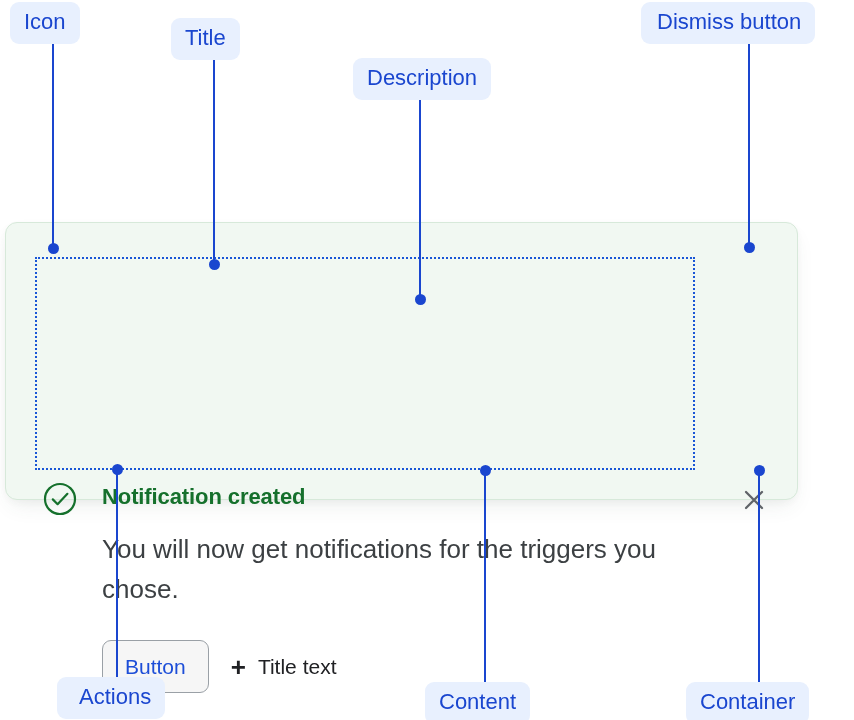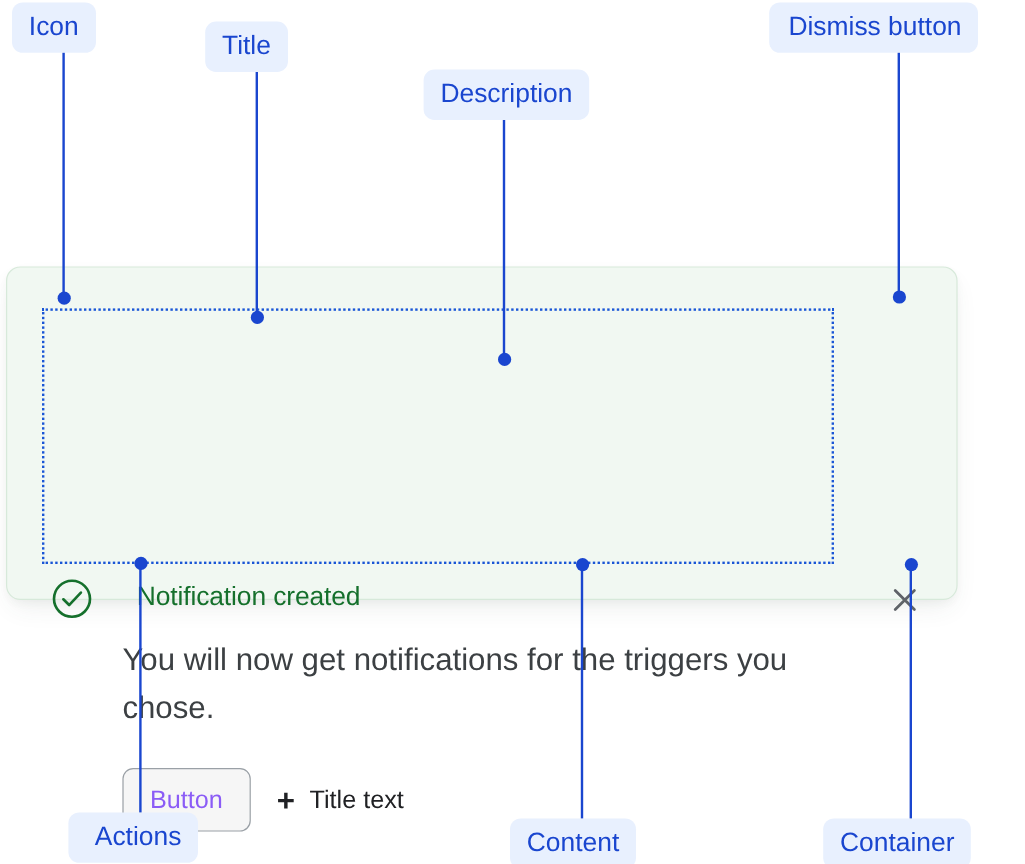--- a/index.html
+++ b/index.html
@@ -51,25 +51,24 @@
     width: 34px;
     height: 34px;
   }
 
   
   #notif-title {
     position: absolute;
     left: 96px;
     top: 261px;
     font-size: 22px;
-    font-weight: normal;
+    font-weight: bold;
     color: #15702c;
     letter-spacing: -0.1px;
     white-space: nowrap;
-    margin-left: 12px;
   }
   #notif-description {
     position: absolute;
     left: 96px;
     top: 306px;
     width: 596px;
     font-size: 26px;
     line-height: 40px;
     color: #3c4043;
   }
@@ -87,21 +86,21 @@
     align-items: center;
     justify-content: center;
     height: 53px;
     padding: 0 22px;
     box-sizing: border-box;
     background: #f6f6f6;
     border: 1.5px solid #9aa0a6;
     border-radius: 9px;
     font-family: "Liberation Sans", sans-serif;
     font-size: 21px;
-    color: #8b5cf6;
+    color: #1d4ed8;
     cursor: pointer;
   }
   #action-link {
     display: inline-flex;
     align-items: center;
     margin-left: 22px;
     font-size: 21px;
     color: #202124;
     cursor: pointer;
     white-space: nowrap;

